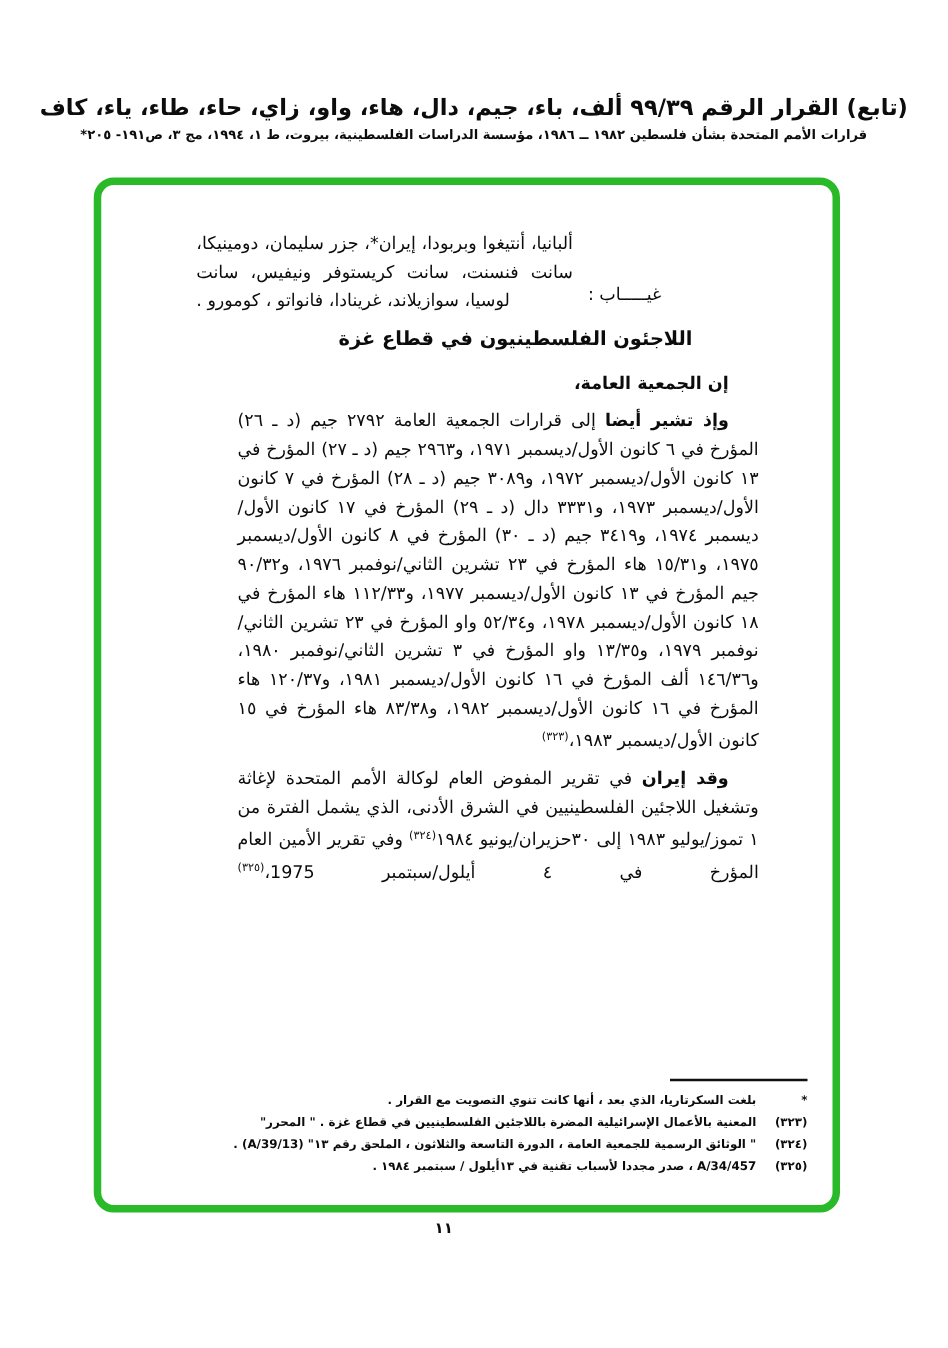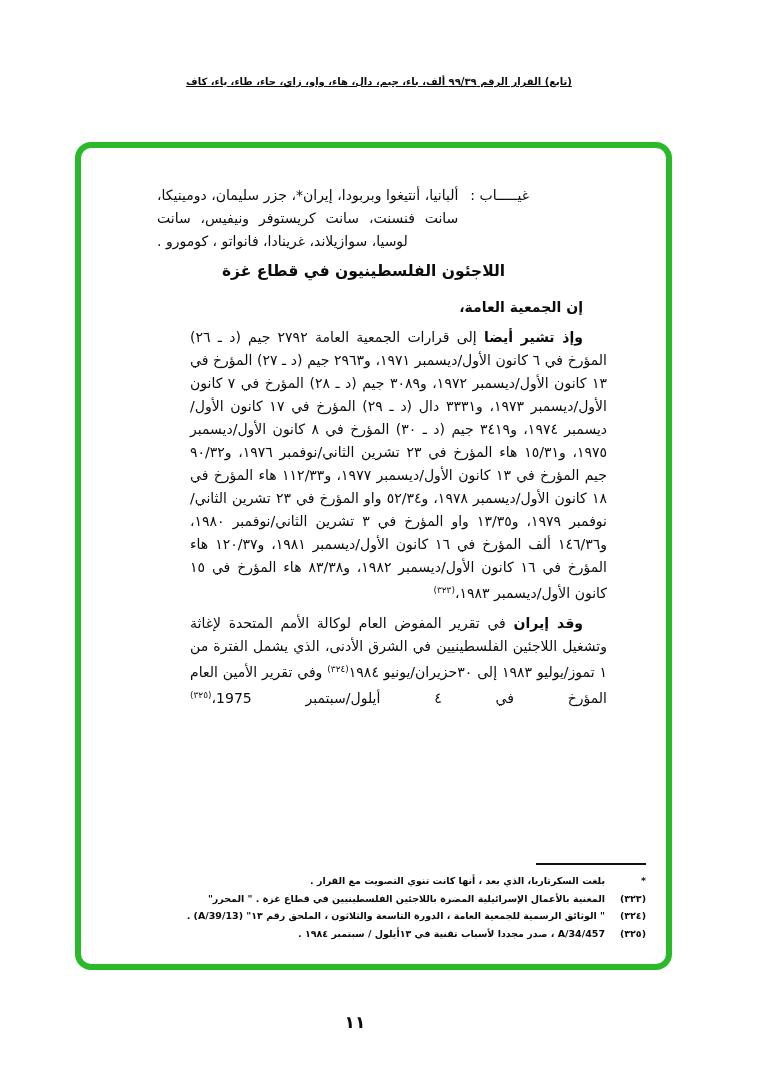--- a/index.html
+++ b/index.html
@@ -2,64 +2,65 @@
 <html lang="ar"><head>
 <meta charset="utf-8">
 <style>
   html,body{margin:0;padding:0;background:#ffffff;}
   .page{
     position:relative;width:758px;height:1078px;background:#ffffff;overflow:hidden;
     font-family:"DejaVu Sans",sans-serif;color:#0c0c0c;
   }
   
   .top-header{position:absolute;top:76px;left:0;right:0;text-align:center;direction:rtl;}
-  .top-header .h1{font-size:10px;font-weight:bold;text-decoration:underline;}
+  .top-header .h1{font-size:18px;font-weight:bold;}
   .top-header .h2{font-size:10.5px;font-weight:bold;margin-top:5px;}
   
   .green-box{
     position:absolute;left:75px;top:142px;width:597px;height:828px;
     box-sizing:border-box;border:6px solid #29b929;border-radius:16px;background:#fff;
   }
   .content{
     position:absolute;top:6px;bottom:6px;left:6px;right:6px;
     padding:26px 36px 0 86px;direction:rtl;overflow:hidden;
     font-size:14px;line-height:23px;text-align:justify;
   }
   
   .absence{display:flex;margin:4px 95px 0 -16px;}
-  .absence-label{flex:none;margin-left:12px;white-space:nowrap;}
+  .absence-label{flex:none;margin-left:12px;white-space:nowrap;margin-top:41px;}
   .absence-text{flex:1;text-align:justify;text-align-last:left;}
   
   .section-letter{font-weight:bold;text-align:center;margin:9px 70px 0 0;font-size:14.5px;}
-  .doc-title{font-weight:bold;text-align:center;margin:7px 70px 13px 0;font-size:15.5px;}
+  .doc-title{font-weight:bold;text-align:right;margin:7px 70px 13px 0;font-size:15.5px;}
   
   .para{margin:0 17px 7px;text-indent:24px;}
   .para.jlast{text-align-last:justify;}
   .para .b{font-weight:bold;}
   .sup{font-size:9px;vertical-align:5px;}
   
   .footnotes{
     position:absolute;left:16px;right:20px;bottom:22px;direction:rtl;
     font-size:9.5px;font-weight:bold;line-height:17.5px;text-align:right;
   }
   .fsep{width:110px;height:2px;background:#101010;margin:0 0 7px 0;}
   .fn{display:flex;}
   .fn-marker{flex:none;min-width:34px;margin-left:7px;}
   .fn-text{flex:1;white-space:nowrap;overflow:hidden;}
   
-  .pagenum{position:absolute;top:1012px;left:300px;width:110px;text-align:center;
-           font-size:17px;font-weight:bold;direction:rtl;}
+  .pagenum{position:absolute;top:975px;left:300px;width:110px;text-align:center;
+           font-size:12px;font-weight:bold;direction:rtl;}
 </style>
 </head>
 <body>
 
 <div class="page">
 
   <div class="top-header">
     <div class="h1">(تابع) القرار الرقم ٩٩/٣٩ ألف، باء، جيم، دال، هاء، واو، زاي، حاء، طاء، ياء، كاف</div>
+    <div class="h2">قرارات الأمم المتحدة بشأن فلسطين ١٩٨٢ ــ ١٩٨٦، مؤسسة الدراسات الفلسطينية، بيروت، ط ١، ١٩٩٤، مج ٣، ص١٩١- ٢٠٥*</div>
   </div>
 
   <div class="green-box" style="border-color: rgb(41, 185, 41);">
     <div class="content">
 
       <div class="absence">
         <span class="absence-label">غيـــــاب :</span>
         <span class="absence-text">ألبانيا، أنتيغوا وبربودا، إيران*، جزر سليمان، دومينيكا، سانت فنسنت، سانت كريستوفر ونيفيس، سانت لوسيا، سوازيلاند، غرينادا، فانواتو ، كومورو .</span>
       </div>
 

